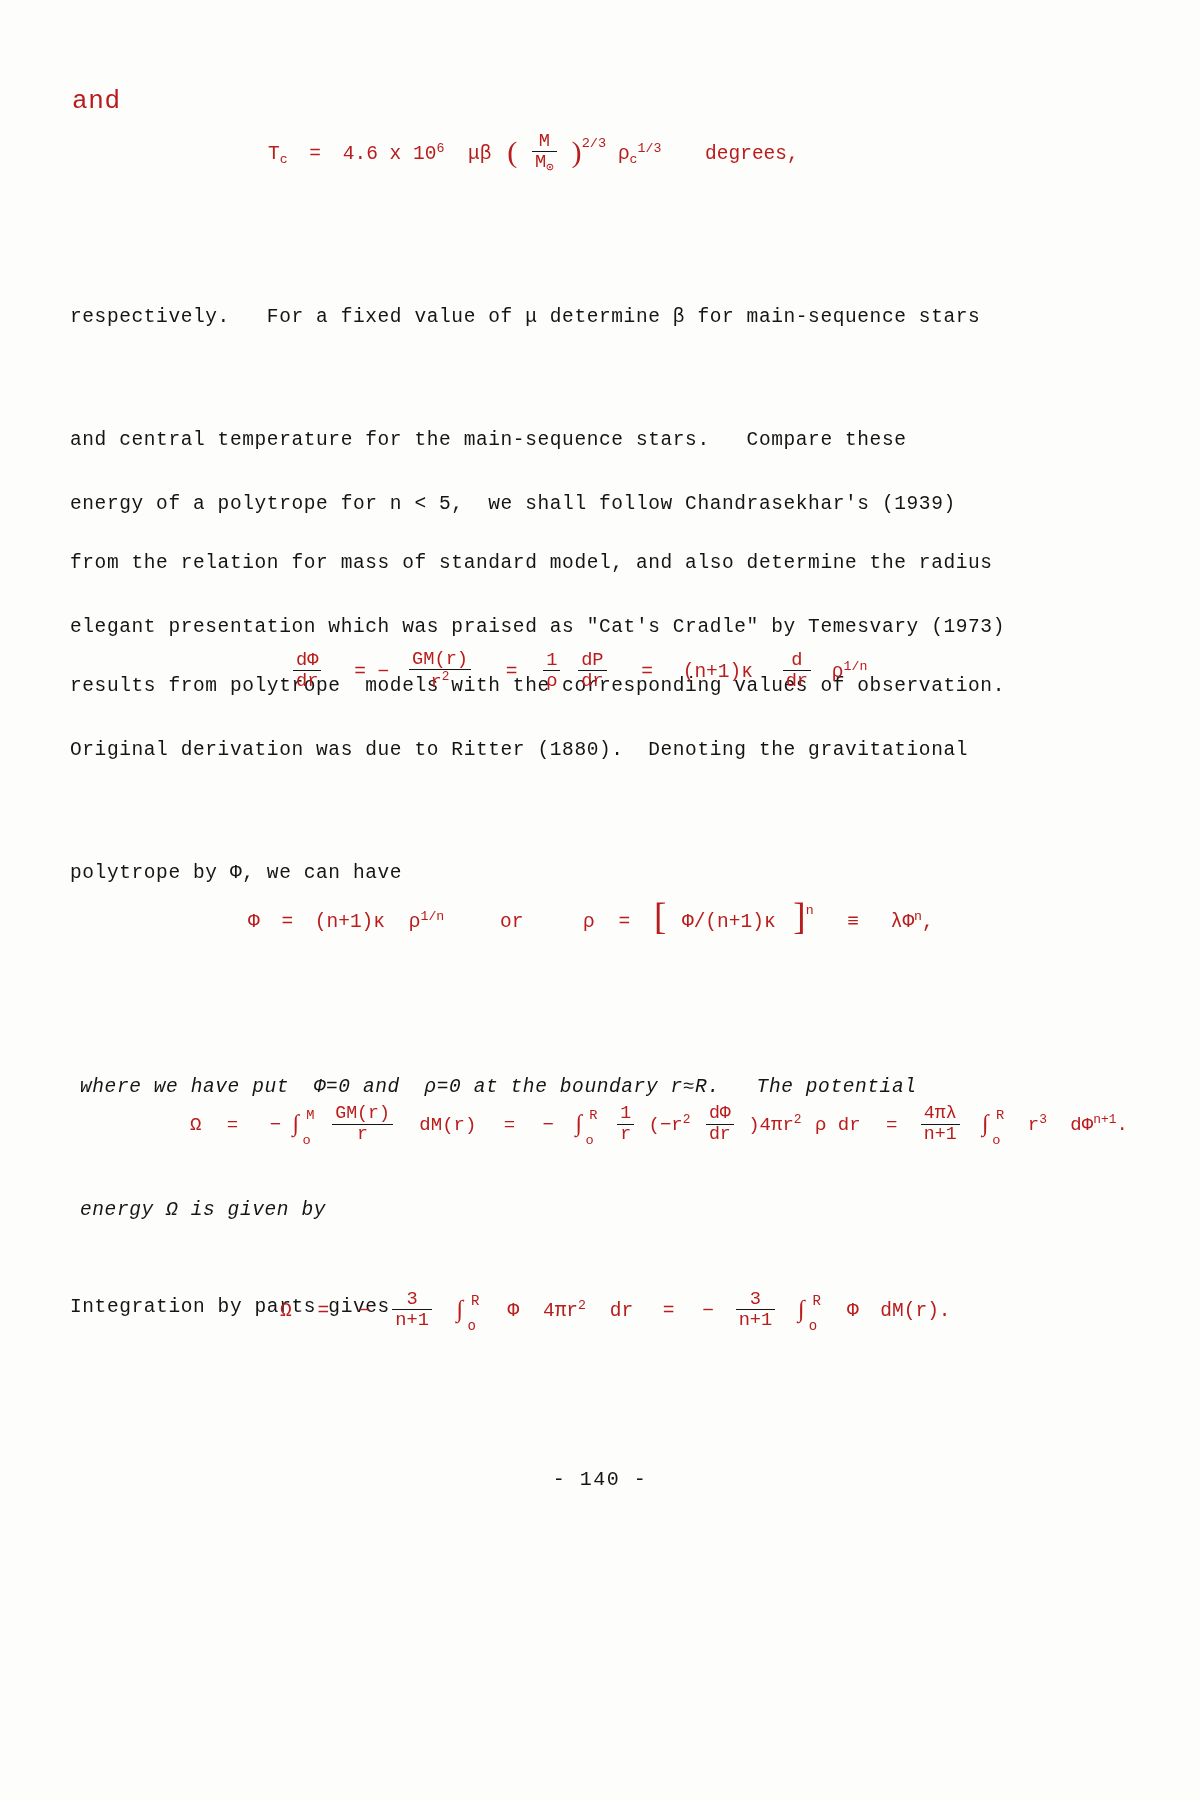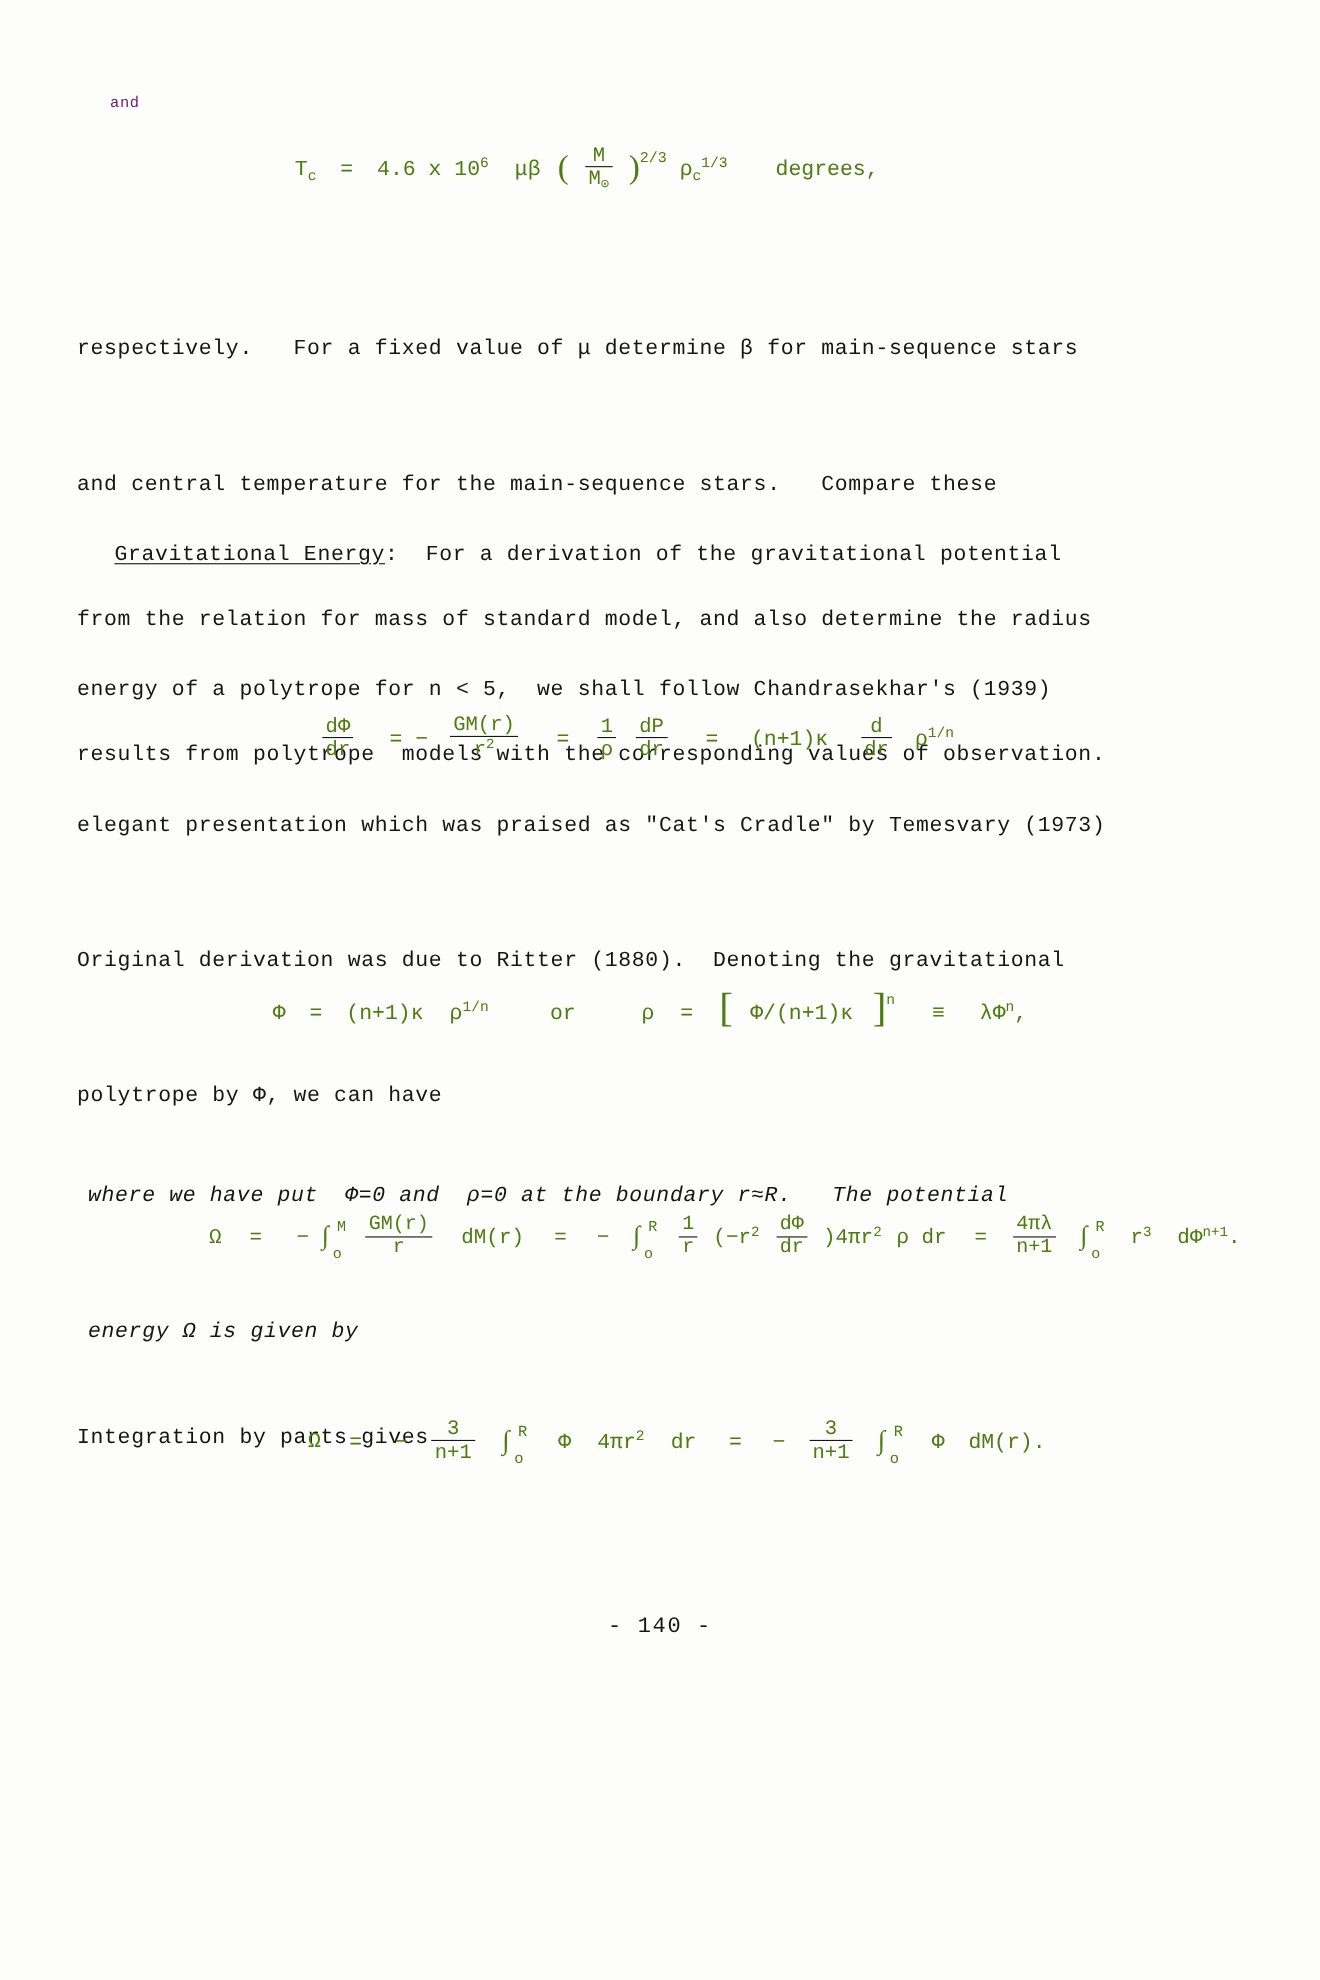--- a/index.html
+++ b/index.html
@@ -25,29 +25,28 @@
   .para {
     position: absolute;
     font-size: 19.5px;
     line-height: 41px;
     letter-spacing: 0.6px;
     color: #151515;
     white-space: pre-wrap;
   }
   .word {
     position: absolute;
-    font-size: 14px;
+    font-size: 26px;
     letter-spacing: 0.6px;
-    color: #701a75;
-    margin-left: 28px;
+    color: #b91c1c;
   }
   .eq {
     position: absolute;
     font-size: 19.5px;
-    color: #4d7c0f;
+    color: #b91c1c;
     white-space: nowrap;
   }
   sub { font-size: 0.68em; vertical-align: -0.33em; }
   sup { font-size: 0.68em; vertical-align: 0.52em; }
   .frac {
     display: inline-block;
     vertical-align: middle;
     text-align: center;
     line-height: 1.08;
     font-size: 0.96em;
@@ -108,21 +107,20 @@
   </div>
 
   <div class="para" style="left:70px; top:215px; width:1070px;">
     <div>respectively.   For a fixed value of μ determine β for main-sequence stars</div>
     <div>and central temperature for the main-sequence stars.   Compare these</div>
     <div>from the relation for mass of standard model, and also determine the radius</div>
     <div>results from polytrope  models with the corresponding values of observation.</div>
   </div>
 
   <div class="para" style="left:70px; top:402px; width:1075px;">
-    <div><span class="indent"></span><span class="ulined">Gravitational Energy</span><span>:</span>&nbsp; <span>For a derivation of the gravitational potential</span></div>
     <div>energy of a polytrope for n &lt; 5,  we shall follow Chandrasekhar's (1939)</div>
     <div>elegant presentation which was praised as "Cat's Cradle" by Temesvary (1973)</div>
     <div>Original derivation was due to Ritter (1880).  Denoting the gravitational</div>
     <div>polytrope by Φ, we can have</div>
   </div>
 
   <div class="eq" style="left:290px; top:650px;">
     <span class="frac">
       <span class="num">dΦ</span>
       <span class="den">dr</span>

